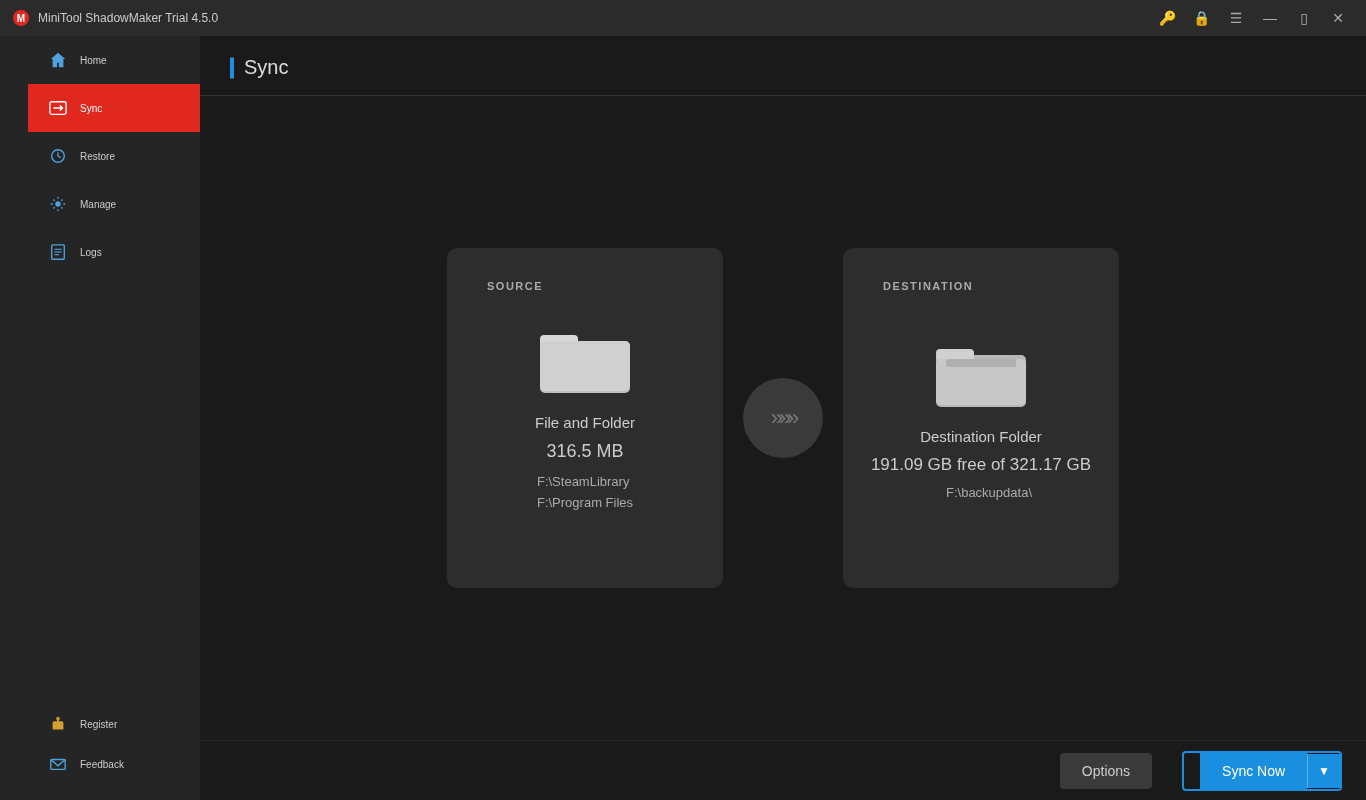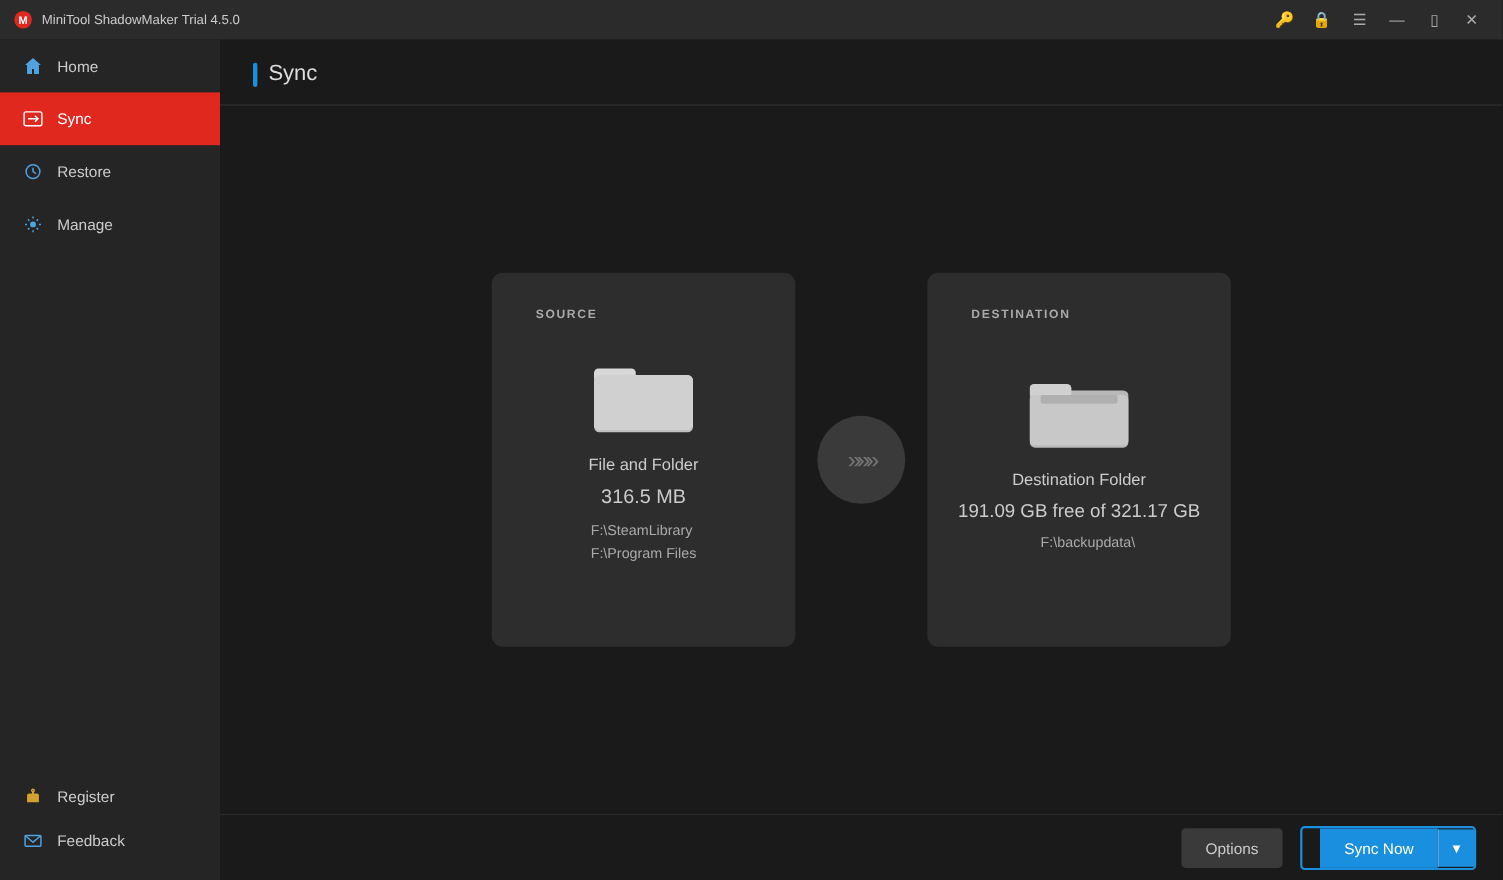--- a/index.html
+++ b/index.html
@@ -67,23 +67,24 @@
       display: flex;
       flex-direction: column;
       flex-shrink: 0;
     }
     .nav-item {
       display: flex;
       align-items: center;
       gap: 12px;
       padding: 14px 20px;
       cursor: pointer;
-      font-size: 14px;
+      font-size: 10px;
       color: #ccc;
       transition: background 0.15s;
+      margin-left: 28px;
     }
     .nav-item.active {
       background: #e0281e;
       color: #fff;
     }
     .nav-icon {
       width: 20px;
       height: 20px;
       display: flex;
       align-items: center;
@@ -231,21 +232,21 @@
 
     
     #bottom-bar {
       height: 60px;
       background: #1a1a1a;
       border-top: 1px solid #2a2a2a;
       display: flex;
       align-items: center;
       justify-content: flex-end;
       padding: 0 24px;
-      gap: 16px;
+      gap: 30px;
       flex-shrink: 0;
     }
 
     .btn-options {
       background: #3a3a3a;
       color: #ccc;
       border: none;
       padding: 10px 22px;
       font-size: 14px;
       border-radius: 4px;
@@ -336,20 +337,31 @@
     <div class="nav-item">
       <div class="nav-icon">
         <svg viewBox="0 0 20 20" fill="#4fa3e0">
             <circle cx="10" cy="10" r="3" fill="#4fa3e0"></circle>
             <path d="M10 2v2M10 16v2M2 10h2M16 10h2M4.9 4.9l1.4 1.4M13.7 13.7l1.4 1.4M4.9 15.1l1.4-1.4M13.7 6.3l1.4-1.4" stroke="#4fa3e0" stroke-width="1.5"></path>
           </svg>
       </div>
       <span>Manage</span>
     </div>
 
+    <div class="nav-item">
+      <div class="nav-icon">
+        <svg viewBox="0 0 20 20" fill="#4fa3e0">
+            <rect x="3" y="2" width="14" height="16" rx="1" fill="none" stroke="#4fa3e0" stroke-width="1.5"></rect>
+            <line x1="6" y1="7" x2="14" y2="7" stroke="#4fa3e0" stroke-width="1.2"></line>
+            <line x1="6" y1="10" x2="14" y2="10" stroke="#4fa3e0" stroke-width="1.2"></line>
+            <line x1="6" y1="13" x2="11" y2="13" stroke="#4fa3e0" stroke-width="1.2"></line>
+          </svg>
+      </div>
+      <span>Logs</span>
+    </div>
 
 
     <div class="sidebar-spacer"></div>
 
     <div class="sidebar-bottom">
       <div class="nav-item">
         <div class="nav-icon">
           <svg viewBox="0 0 20 20" fill="#d4a030">
               <path d="M10 2c-1.1 0-2 .9-2 2 0 .7.4 1.4 1 1.7V7H6C4.9 7 4 7.9 4 9v7h12V9c0-1.1-.9-2-2-2h-3V5.7c.6-.3 1-1 1-1.7 0-1.1-.9-2-2-2zm0 1.5c.3 0 .5.2.5.5s-.2.5-.5.5-.5-.2-.5-.5.2-.5.5-.5z" fill="#d4a030"></path>
             </svg>

